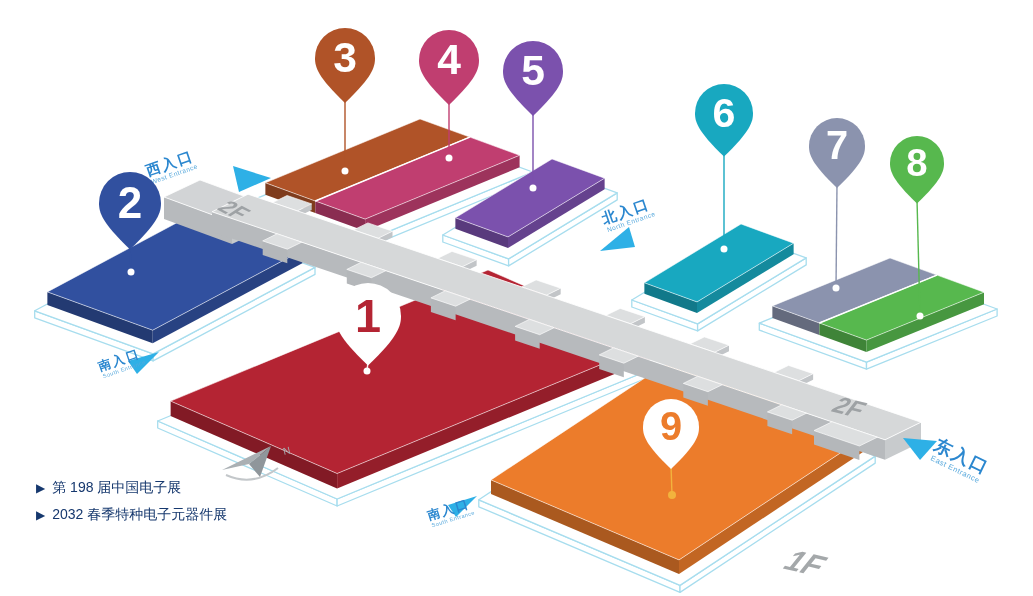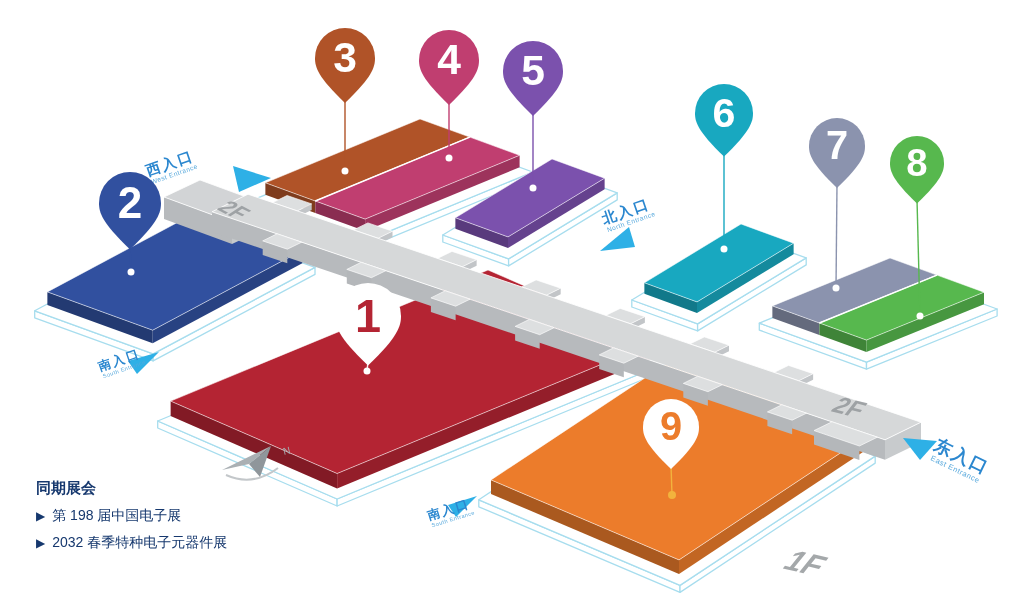--- a/index.html
+++ b/index.html
@@ -186,21 +186,20 @@
         <path d="M 917,203.5 C 892.16,179.74 890,171.1 890,163 A 27,27 0 1 1 944,163 C 944,171.1 941.84,179.74 917,203.5 Z" fill="#57b84e"></path>
         <text x="917" y="175.96" text-anchor="middle" font-size="38.339999999999996" font-weight="bold" fill="#ffffff">8</text>
         <line x1="671" y1="465" x2="672" y2="495" stroke="#f2b33d" stroke-width="1.4"></line>
         <circle cx="672" cy="495" r="4" fill="#f2b33d"></circle>
         <path d="M 671,469 C 645.24,444.36 643,435.4 643,427 A 28,28 0 1 1 699,427 C 699,435.4 696.76,444.36 671,469 Z" fill="#ffffff"></path>
         <text x="671" y="440.44" text-anchor="middle" font-size="39.76" font-weight="bold" fill="#ec7c2b">9</text>
       </g>
   </svg>
 
   <div class="legend">
-    <div class="legend-title">同期展会</div>
     <div class="legend-item">
       <span class="tri">▶</span>
       <span>第 198 届中国电子展</span>
     </div>
     <div class="legend-item">
       <span class="tri">▶</span>
       <span>2032 春季特种电子元器件展</span>
     </div>
   </div>
 </div>

